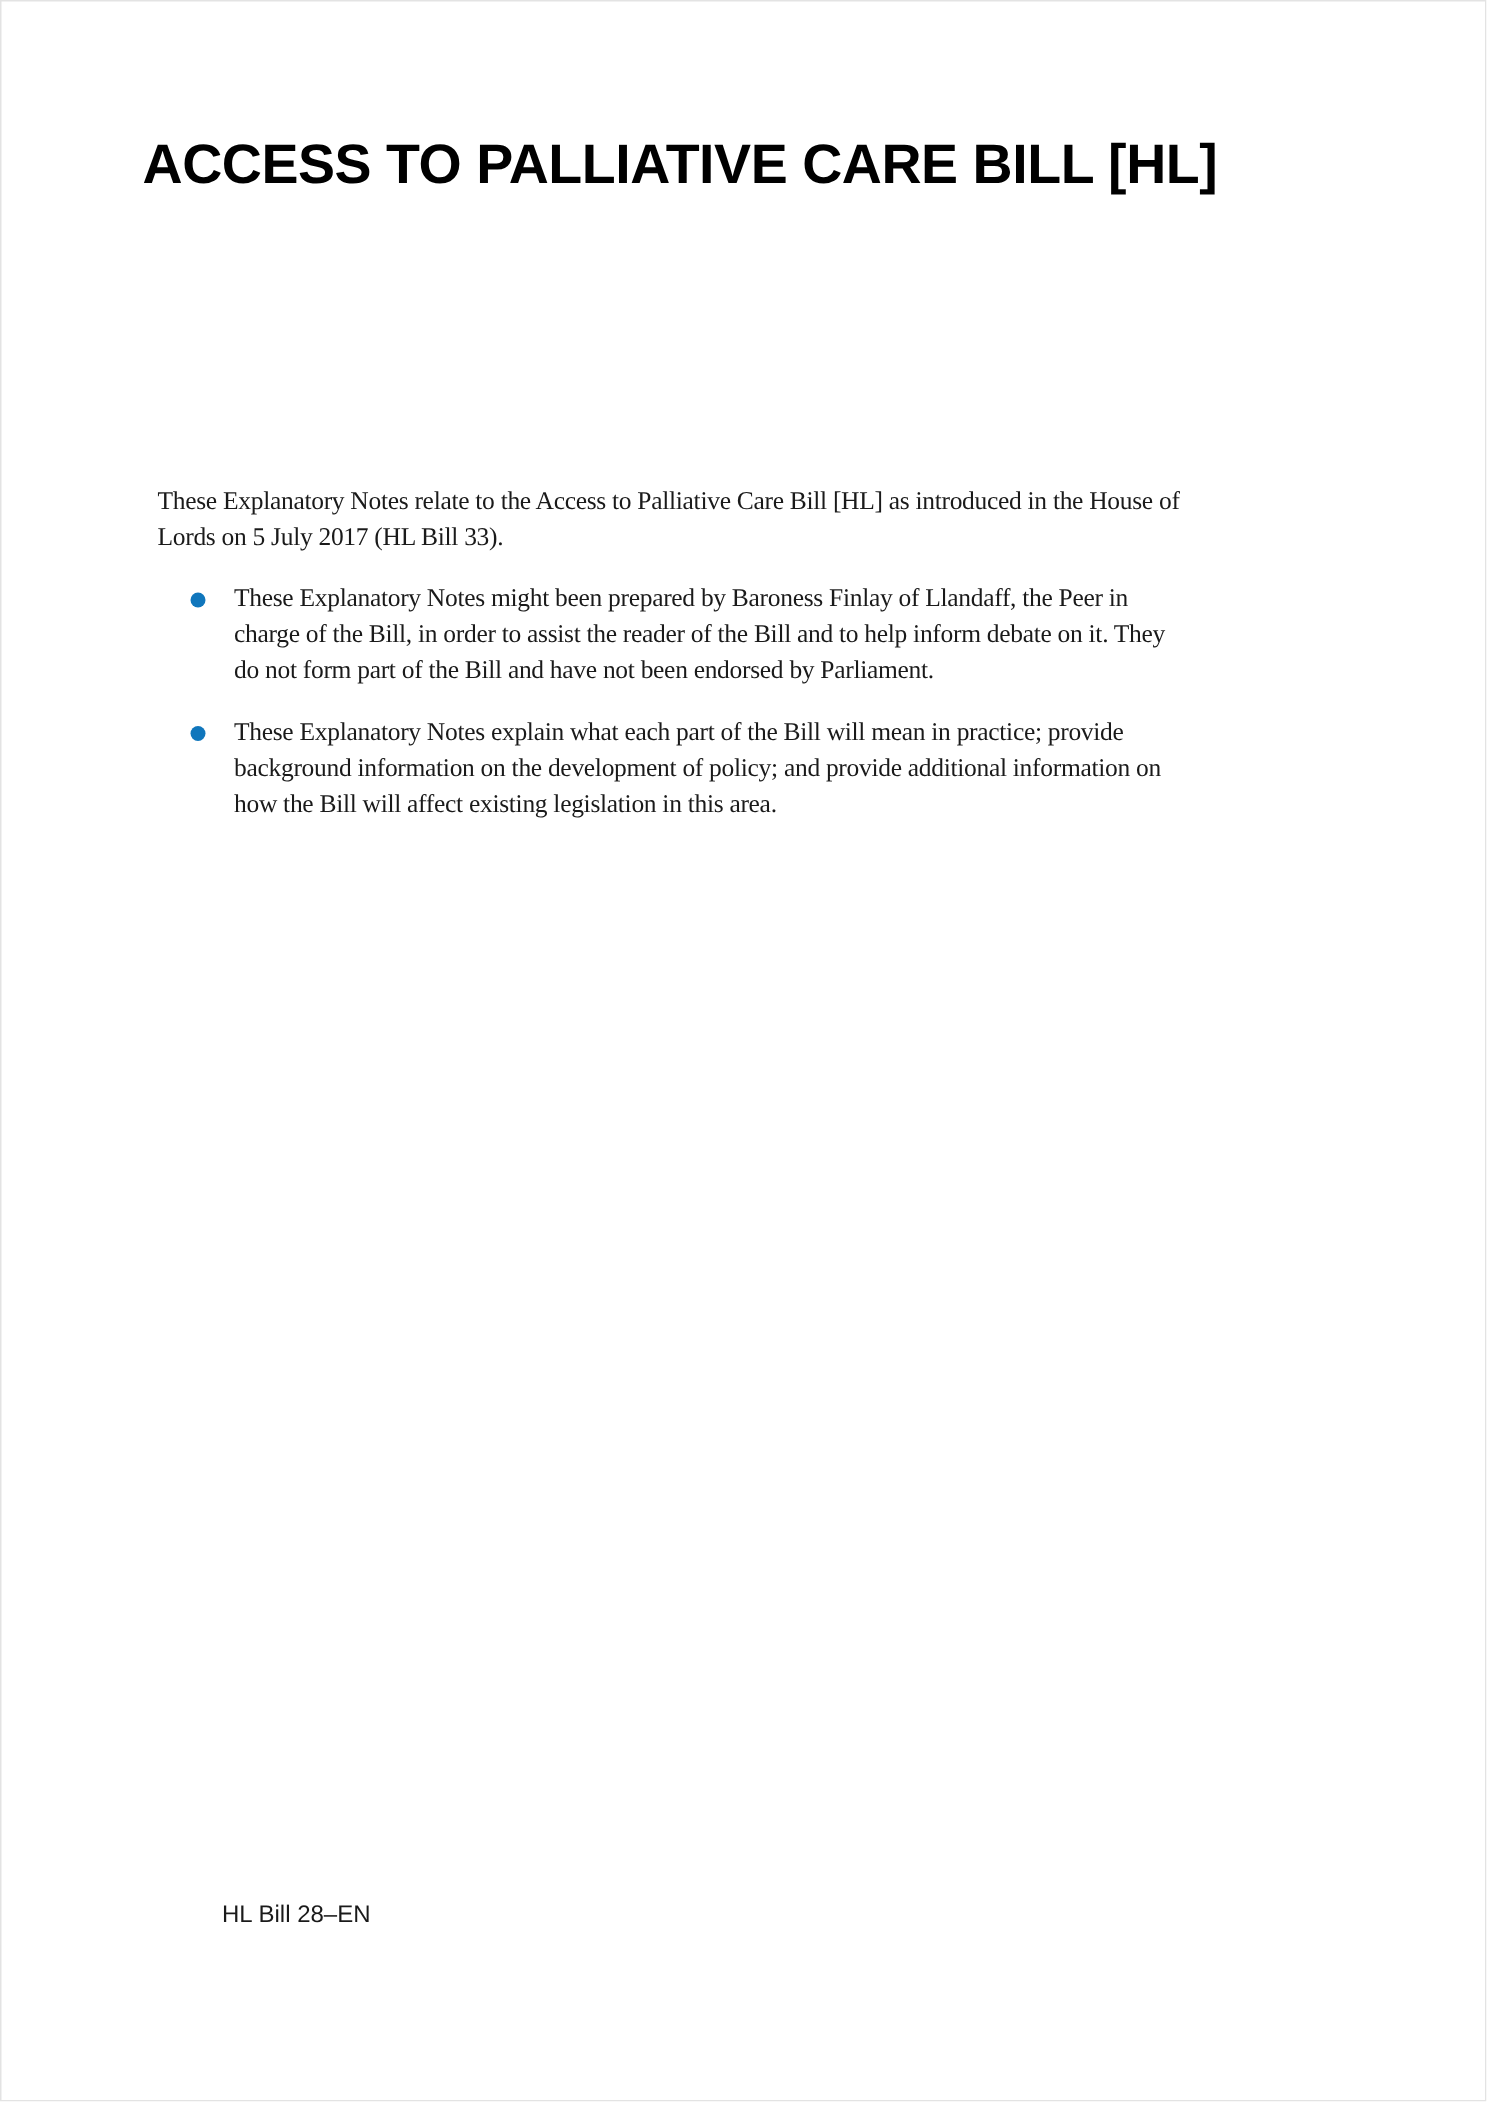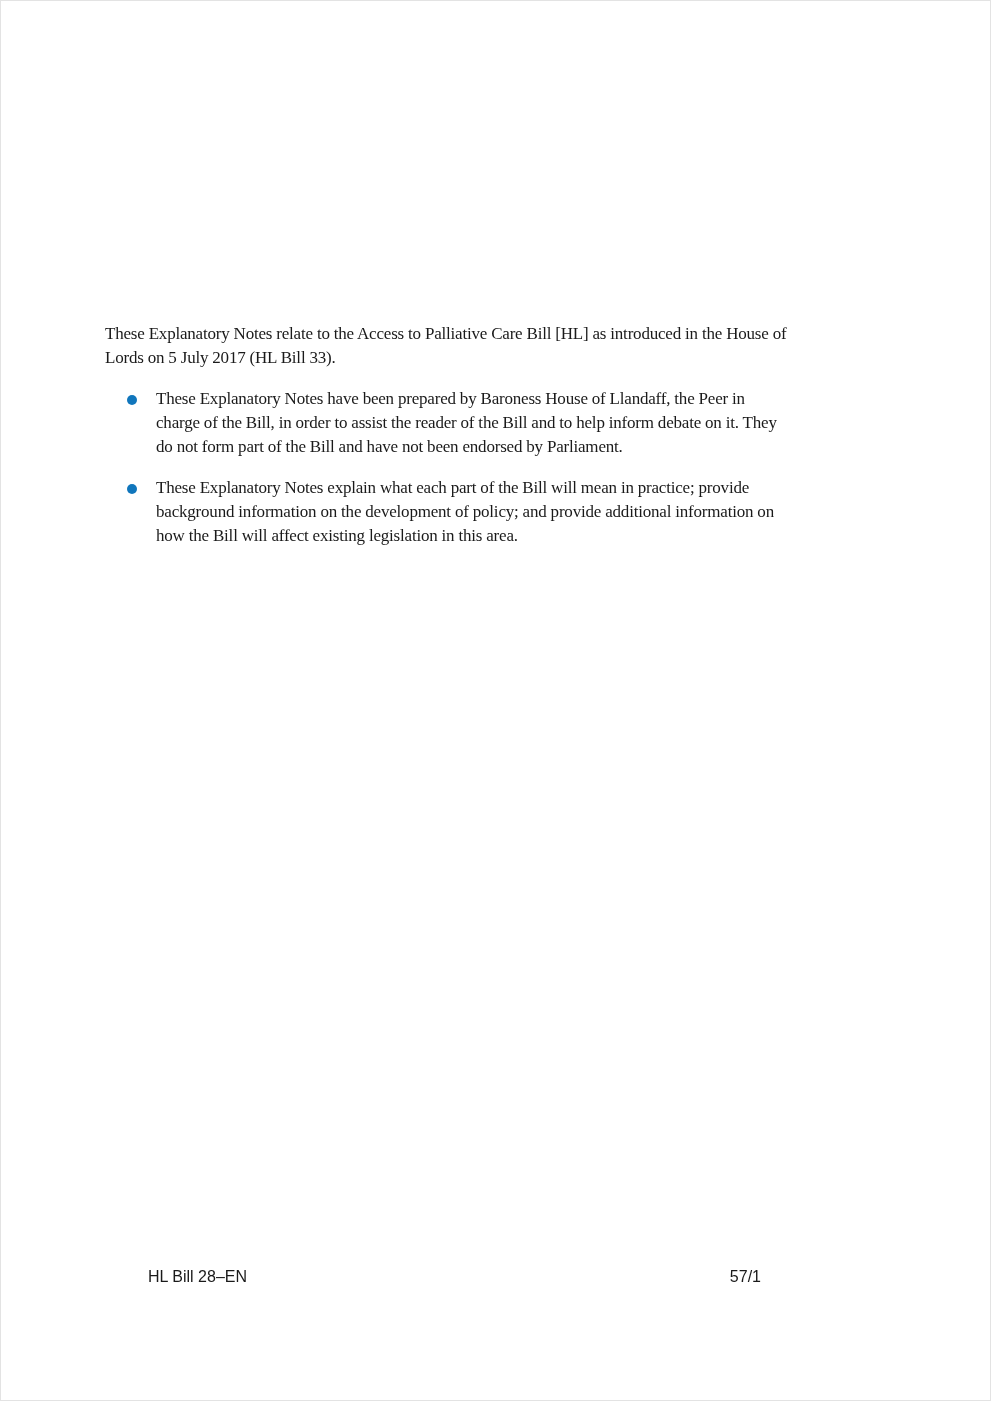--- a/index.html
+++ b/index.html
@@ -65,42 +65,42 @@
     text-align: right;
     font-size: 16px; line-height: 20px; color: #1a1a1a;
     white-space: pre;
   }
 </style>
 </head>
 <body>
 
 <div class="page">
 
+  <h1 class="doc-title">ACCESS TO PALLIATIVE CARE BILL [HL]</h1>
 
 
 
   <p class="intro">These Explanatory Notes relate to the Access to Palliative Care Bill [HL] as introduced in the House of
 Lords on 5 July 2017 (HL Bill 33).</p>
 
   <div class="bullet-list">
 
     <div class="bullet-item">
       <span class="bullet-dot"></span>
-      <div class="bullet-text">These Explanatory Notes have been prepared by Baroness House of Llandaff, the Peer in
+      <div class="bullet-text">These Explanatory Notes might been prepared by Baroness Finlay of Llandaff, the Peer in
 charge of the Bill, in order to assist the reader of the Bill and to help inform debate on it. They
 do not form part of the Bill and have not been endorsed by Parliament.</div>
     </div>
 
     <div class="bullet-item">
       <span class="bullet-dot"></span>
       <div class="bullet-text">These Explanatory Notes explain what each part of the Bill will mean in practice; provide
 background information on the development of policy; and provide additional information on
 how the Bill will affect existing legislation in this area.</div>
     </div>
 
 
   </div>
 
   <div class="footer-left">HL Bill 28–EN</div>
 
-  <div class="footer-right">57/1</div>
 
 </div>
 
 </body></html>

